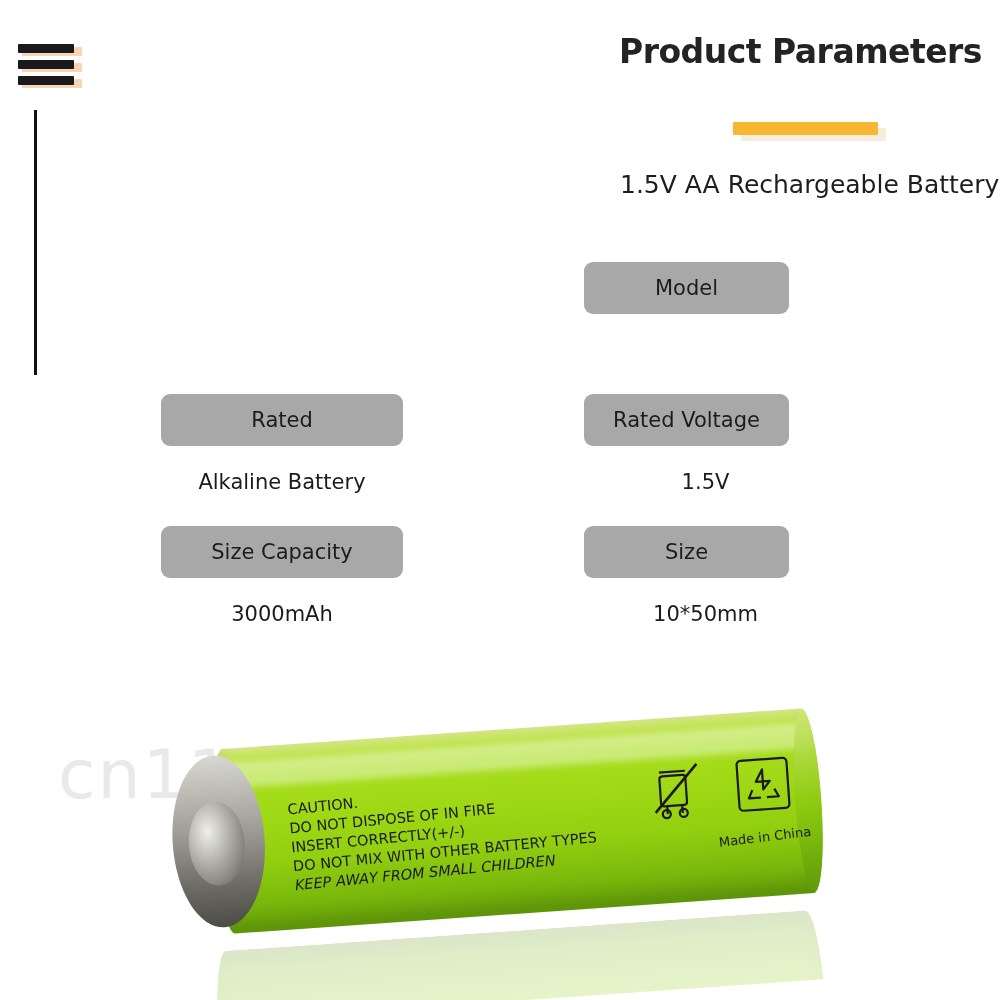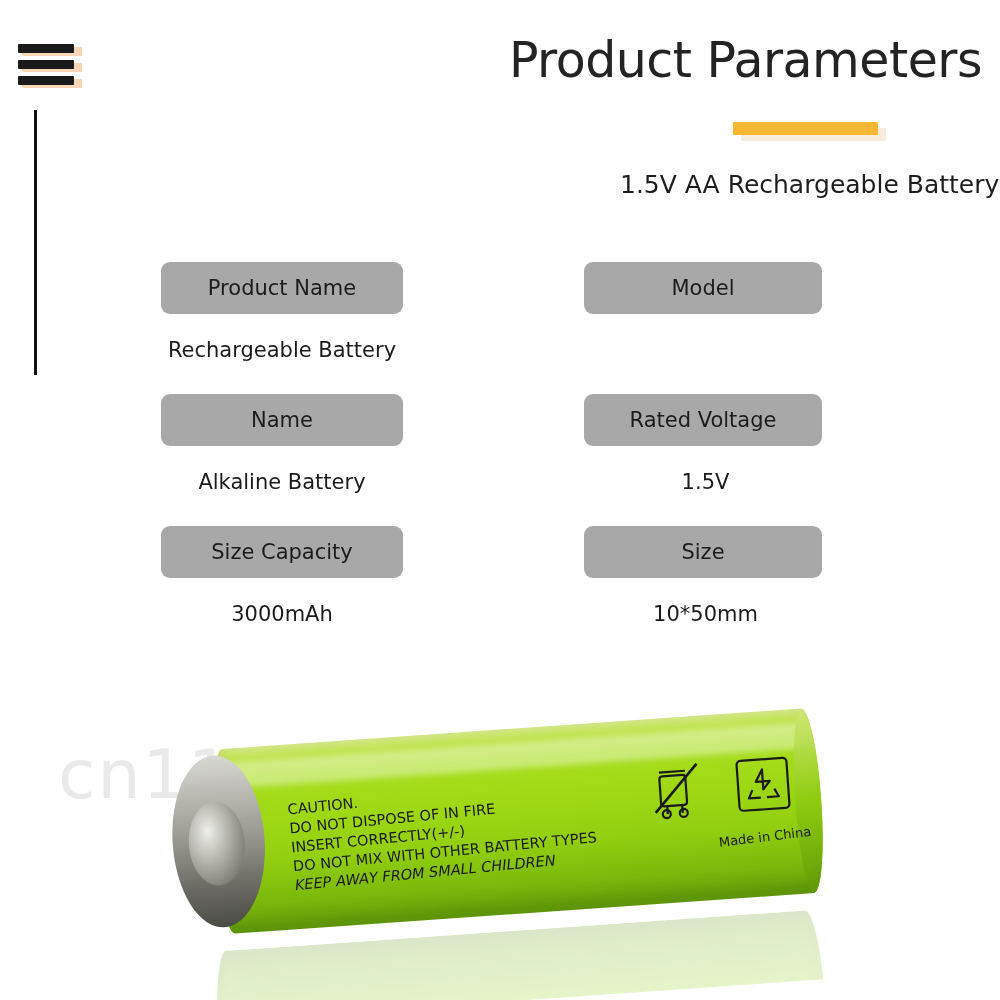--- a/index.html
+++ b/index.html
@@ -60,22 +60,22 @@
     width: 3px;
     height: 265px;
     background: #111111;
   }
 
   .title {
     position: absolute;
     right: 18px;
     top: 32px;
     font-family: "DejaVu Sans", sans-serif;
-    font-weight: normal;
-    font-size: 49px;
+    font-weight: bold;
+    font-size: 33px;
     letter-spacing: -0.5px;
     color: #232323;
     white-space: nowrap;
   }
   .title-underline {
     position: absolute;
     left: 733px;
     top: 122px;
     width: 145px;
     height: 13px;
@@ -126,21 +126,21 @@
     border-radius: 9px;
     height: 52px;
     line-height: 52px;
     text-align: center;
     color: #1c1c1c;
     font-size: 21px;
     padding: 0 18px;
     box-sizing: border-box;
   }
   .spec-label.w1 { width: 242px; }
-  .spec-label.w2 { width: 238px; }
+  .spec-label.w2 { width: 205px; }
   .spec-value {
     margin-top: 24px;
     font-size: 21px;
     color: #1b1b1b;
     text-align: center;
   }
   .spec-value.w1 { width: 242px; }
   .spec-value.w2 { width: 243px; }
 
   
@@ -288,32 +288,28 @@
   <div class="title">Product Parameters</div>
   <div class="title-underline-shadow"></div>
   <div class="title-underline"></div>
 
   <div class="subtitle">1.5V AA Rechargeable Battery</div>
 </div>
 
 <div class="specs">
 
   <div class="spec-row">
-    <div class="spec-cell left">
-      <div class="spec-label w1">Product Name</div>
-      <div class="spec-value w1">Rechargeable Battery</div>
-    </div>
     <div class="spec-cell right">
       <div class="spec-label w2">Model</div>
     </div>
   </div>
 
   <div class="spec-row">
     <div class="spec-cell left">
-      <div class="spec-label w1">Name</div>
+      <div class="spec-label w1">Rated</div>
       <div class="spec-value w1">Alkaline Battery</div>
     </div>
     <div class="spec-cell right">
       <div class="spec-label w2">Rated Voltage</div>
       <div class="spec-value w2">1.5V</div>
     </div>
   </div>
 
   <div class="spec-row">
     <div class="spec-cell left">

